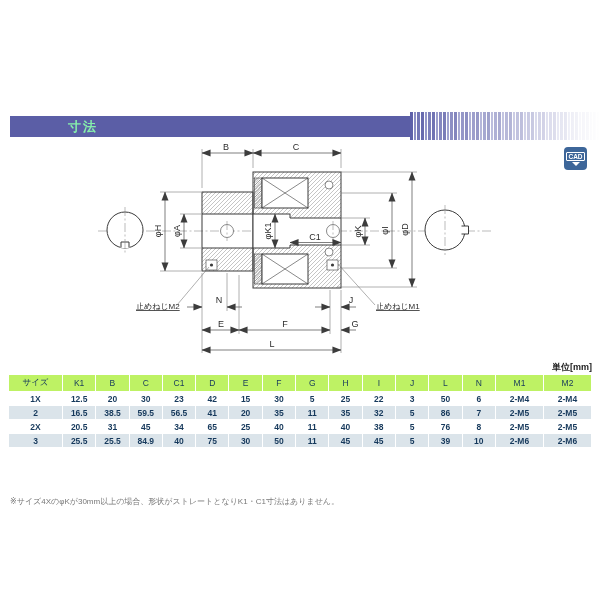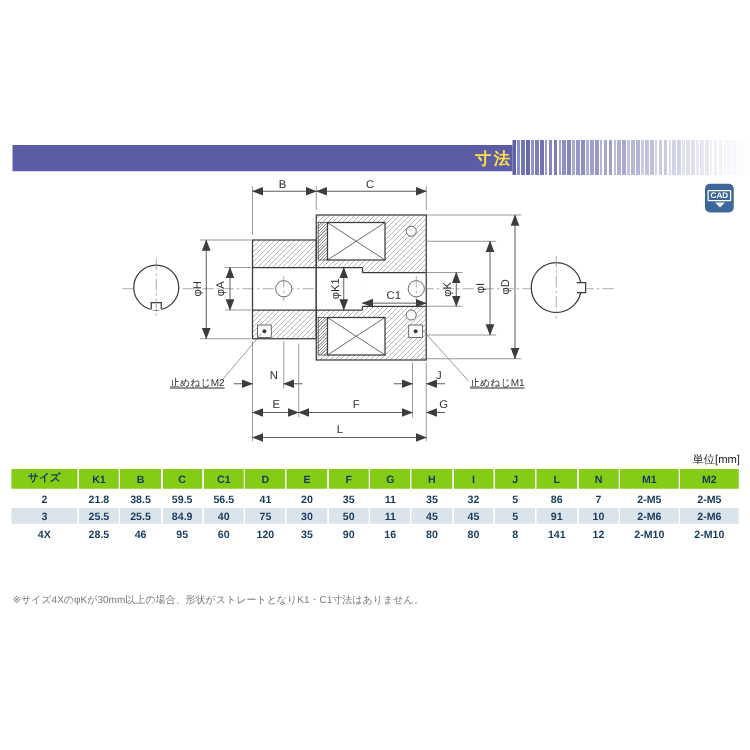--- a/index.html
+++ b/index.html
@@ -1,22 +1,22 @@
 <!DOCTYPE html>
 <html><head>
 <meta charset="utf-8">
 <style>
   html,body{margin:0;padding:0;}
   body{width:600px;height:600px;position:relative;background:#fff;
        font-family:"Liberation Sans","DejaVu Sans",sans-serif;overflow:hidden;}
 
   
   .title-bar{position:absolute;left:10px;top:116px;width:400px;height:21px;
-             background:#5b5ea6;color:#fde047;font-size:13px;font-weight:bold;
-             line-height:21px;padding-left:58px;box-sizing:border-box;letter-spacing:2px;text-align:right;}
+             background:#5b5ea6;color:#86efac;font-size:13px;font-weight:bold;
+             line-height:21px;padding-left:58px;box-sizing:border-box;letter-spacing:2px;}
   .title-stripes{position:absolute;left:410px;top:112px;width:190px;height:28px;
       background-image:
         linear-gradient(to right, rgba(255,255,255,0) 0%, rgba(255,255,255,.5) 50%, rgba(255,255,255,.92) 88%, #fff 100%),
         repeating-linear-gradient(90deg,#5d60a9 0 3px,#fff 3px 4px,#898cc4 4px 6px,#fff 6px 7px,#6d70b3 7px 10px,#fff 10px 11px);}
 
   
   .cad{position:absolute;left:564px;top:147px;width:23px;height:23px;background:#3d6699;
        border-radius:4px;display:flex;flex-direction:column;align-items:center;
        justify-content:center;gap:1px;cursor:pointer;}
   .cad-box{font-size:6.5px;font-weight:bold;color:#fff;border:1px solid #fff;
@@ -29,29 +29,29 @@
   .ol{stroke:#3b3b3b;stroke-width:1;}
   .ol2{stroke:#3b3b3b;stroke-width:.6;}
   .cl{stroke:#8f8f8f;stroke-width:.6;stroke-dasharray:9 2.5 2 2.5;}
   .dim{stroke:#474747;stroke-width:.7;}
   .ext{stroke:#6e6e6e;stroke-width:.55;}
   text.dt{font-family:"Liberation Sans","DejaVu Sans",sans-serif;font-size:9px;fill:#2b2b2b;}
   text.dj{font-family:"Liberation Sans","DejaVu Sans",sans-serif;font-size:8px;fill:#2b2b2b;
           text-decoration:underline;}
 
   
-  .unit{position:absolute;right:8px;top:361px;font-size:9px;font-weight:normal;color:#222;text-align:center;}
+  .unit{position:absolute;right:8px;top:361px;font-size:9px;font-weight:bold;color:#222;text-align:center;}
   .tbl{position:absolute;left:8px;top:374px;width:584px;border-collapse:collapse;
        table-layout:fixed;font-size:8.5px;}
   .tbl th,.tbl td{border:1px solid #fff;text-align:center;padding:0;color:#16395c;
        overflow:hidden;white-space:nowrap;}
-  .tbl thead th{background:#84cc16;height:16px;font-weight:bold;}
+  .tbl thead th{background:#bef264;height:16px;font-weight:normal;}
   .tbl tbody td{height:13px;font-weight:bold;}
   .tbl tbody tr:nth-child(even) td{background:#dbe4ea;}
-  .fn{position:absolute;left:10px;top:474px;font-size:8px;color:#787878;}
+  .fn{position:absolute;left:10px;top:496px;font-size:8px;color:#787878;}
 </style>
 </head>
 <body>
 
 <div>
 
   <div class="title-bar">
     <span>寸法</span>
   </div>
   <div class="title-stripes"></div>
@@ -235,71 +235,89 @@
           <th>I</th>
           <th>J</th>
           <th>L</th>
           <th>N</th>
           <th>M1</th>
           <th>M2</th>
         </tr>
       </thead>
     <tbody>
         <tr>
+          <td style="font-weight: bold;">1X</td>
+          <td>12.5</td>
+          <td>20</td>
+          <td>30</td>
+          <td>23</td>
+          <td>42</td>
+          <td>15</td>
+          <td>30</td>
+          <td>5</td>
+          <td>25</td>
+          <td>22</td>
+          <td>3</td>
+          <td>50</td>
+          <td>6</td>
+          <td>2-M4</td>
+          <td>2-M4</td>
+        </tr>
+        <tr>
           <td style="font-weight: bold;">2</td>
-          <td>21.8</td>
+          <td>16.5</td>
           <td>38.5</td>
           <td>59.5</td>
           <td>56.5</td>
           <td>41</td>
           <td>20</td>
           <td>35</td>
           <td>11</td>
           <td>35</td>
           <td>32</td>
           <td>5</td>
           <td>86</td>
           <td>7</td>
           <td>2-M5</td>
           <td>2-M5</td>
         </tr>
         <tr>
+          <td style="font-weight: bold;">2X</td>
+          <td>20.5</td>
+          <td>31</td>
+          <td>45</td>
+          <td>34</td>
+          <td>65</td>
+          <td>25</td>
+          <td>40</td>
+          <td>11</td>
+          <td>40</td>
+          <td>38</td>
+          <td>5</td>
+          <td>76</td>
+          <td>8</td>
+          <td>2-M5</td>
+          <td>2-M5</td>
+        </tr>
+        <tr>
           <td style="font-weight: bold;">3</td>
           <td>25.5</td>
           <td>25.5</td>
           <td>84.9</td>
           <td>40</td>
           <td>75</td>
           <td>30</td>
           <td>50</td>
           <td>11</td>
           <td>45</td>
           <td>45</td>
           <td>5</td>
-          <td>91</td>
+          <td>39</td>
           <td>10</td>
           <td>2-M6</td>
           <td>2-M6</td>
         </tr>
-        <tr>
-          <td style="font-weight: bold;">4X</td>
-          <td>28.5</td>
-          <td>46</td>
-          <td>95</td>
-          <td>60</td>
-          <td>120</td>
-          <td>35</td>
-          <td>90</td>
-          <td>16</td>
-          <td>80</td>
-          <td>80</td>
-          <td>8</td>
-          <td>141</td>
-          <td>12</td>
-          <td>2-M10</td>
-          <td>2-M10</td>
-        </tr>
       </tbody>
   </table>
 
   <div class="fn">※サイズ4XのφKが30mm以上の場合、形状がストレートとなりK1・C1寸法はありません。</div>
 
 </div>
 
 </body></html>

